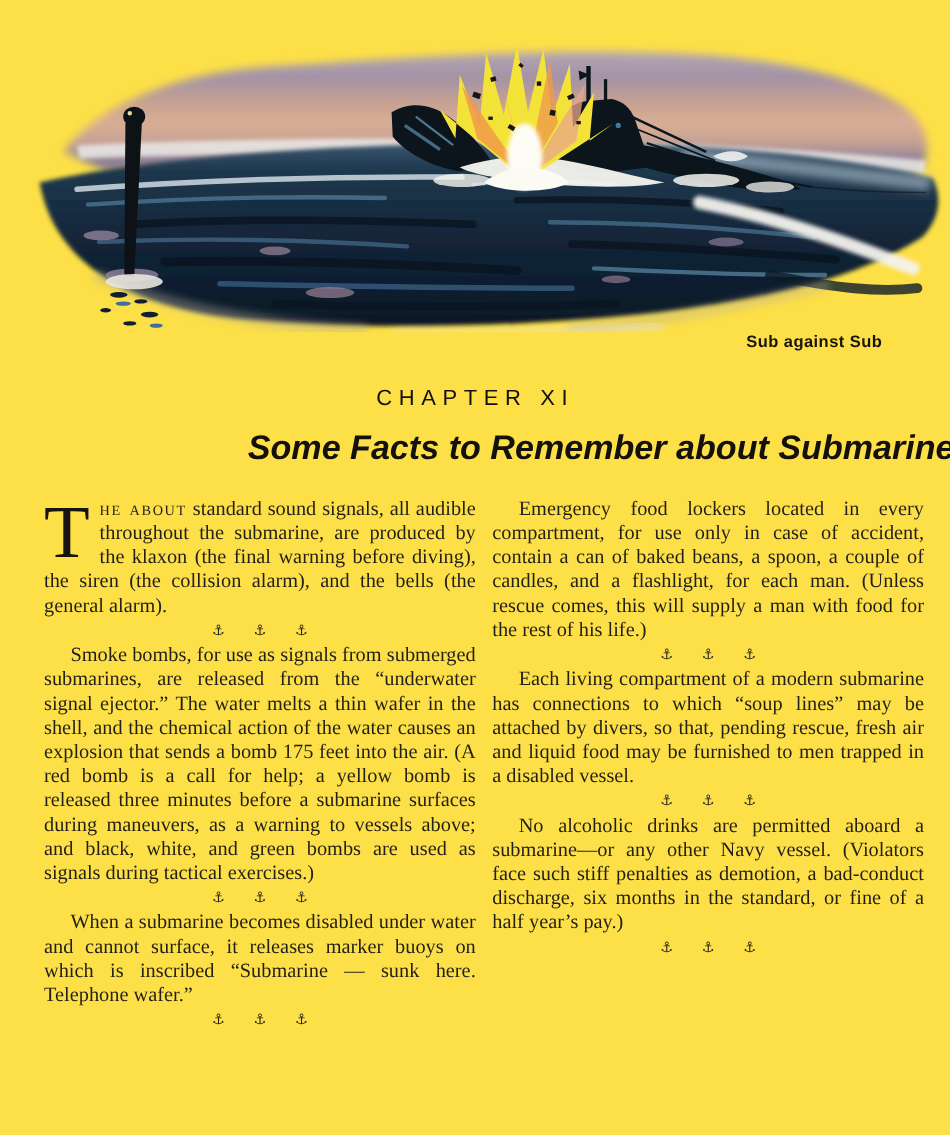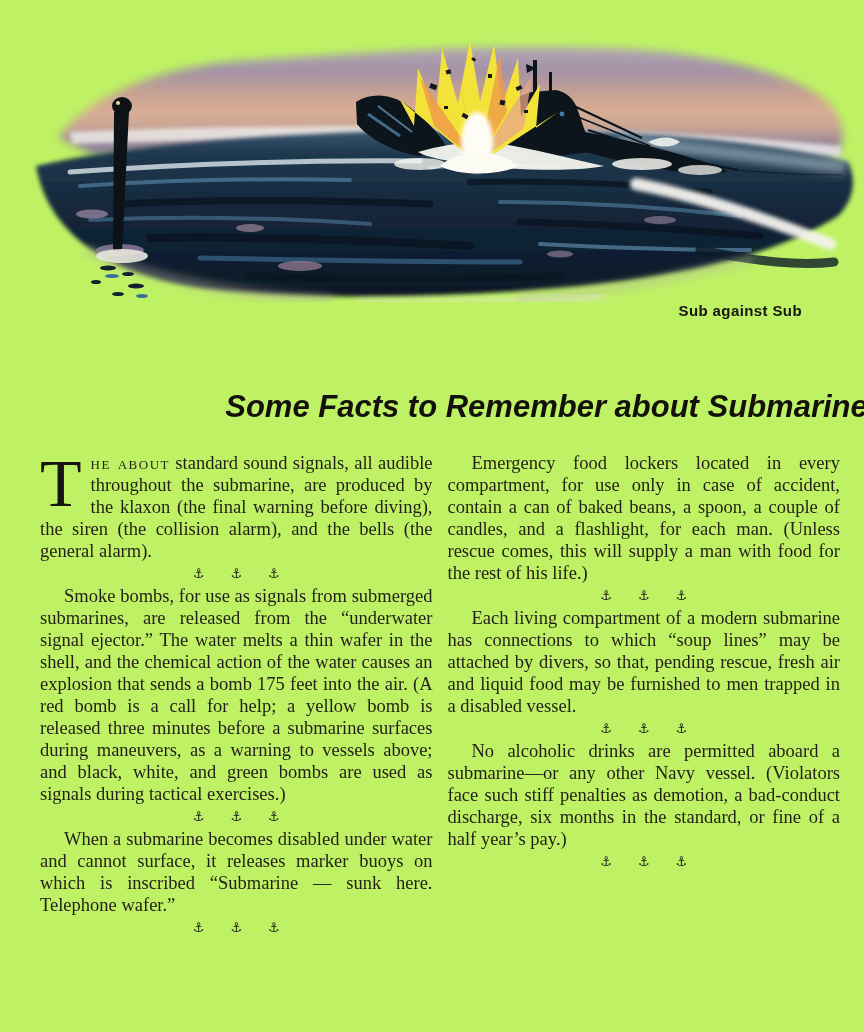--- a/index.html
+++ b/index.html
@@ -1,19 +1,19 @@
 <!DOCTYPE html>
 <html lang="en"><head>
 <meta charset="utf-8">
 <style>
   html, body { margin:0; padding:0; width:864px; height:1032px; }
   body { background:#f5f2e9; }
   .page {
     position:relative; width:864px; height:1032px; overflow:hidden;
-    background:#bef264; color:#201c17;
+    background:#fde047; color:#201c17;
     font-family:"Liberation Serif", serif;
   }
   .illo { position:absolute; top:14px; left:0; width:864px; height:288px; }
   .caption {
     position:absolute; top:302px; right:62px;
     font-family:"Liberation Sans", sans-serif; font-weight:bold;
     font-size:15px; letter-spacing:.4px; color:#17140f;
   }
   .chapter {
     position:absolute; top:351px; left:0; width:100%; margin:0;
@@ -173,20 +173,21 @@
         <ellipse cx="136" cy="272" rx="8" ry="2.6"></ellipse>
         <ellipse cx="118" cy="280" rx="6" ry="2"></ellipse>
       </g>
       <ellipse cx="112" cy="262" rx="7" ry="2" fill="#3d6f9e"></ellipse>
       <ellipse cx="142" cy="282" rx="6" ry="2" fill="#3d6f9e"></ellipse>
     </g>
   </svg>
 
   <div class="caption">Sub against Sub</div>
 
+  <h2 class="chapter">CHAPTER XI</h2>
   <h1 class="title">Some Facts to Remember about Submarines</h1>
 
   <div class="columns">
     <div class="col">
       <p class="first"><span class="dropcap">T</span><span class="smallcaps">he about</span><span> standard sound signals, all audible throughout the submarine, are produced by the klaxon (the final warning before diving), the siren (the collision alarm), and the bells (the general alarm).</span></p>
       <div class="sep">⚓  ⚓  ⚓</div>
       <p>Smoke bombs, for use as signals from submerged submarines, are released from the “underwater signal ejector.” The water melts a thin wafer in the shell, and the chemical action of the water causes an explosion that sends a bomb 175 feet into the air. (A red bomb is a call for help; a yellow bomb is released three minutes before a submarine surfaces during maneuvers, as a warning to vessels above; and black, white, and green bombs are used as signals during tactical exercises.)</p>
       <div class="sep">⚓  ⚓  ⚓</div>
       <p>When a submarine becomes disabled under water and cannot surface, it releases marker buoys on which is inscribed “Submarine — sunk here. Telephone wafer.”</p>
       <div class="sep">⚓  ⚓  ⚓</div>

